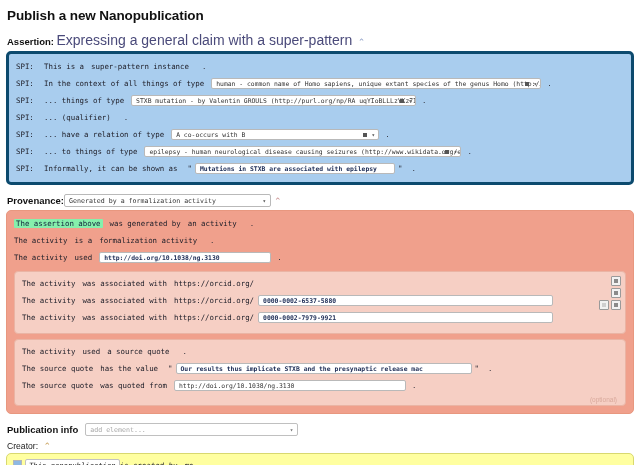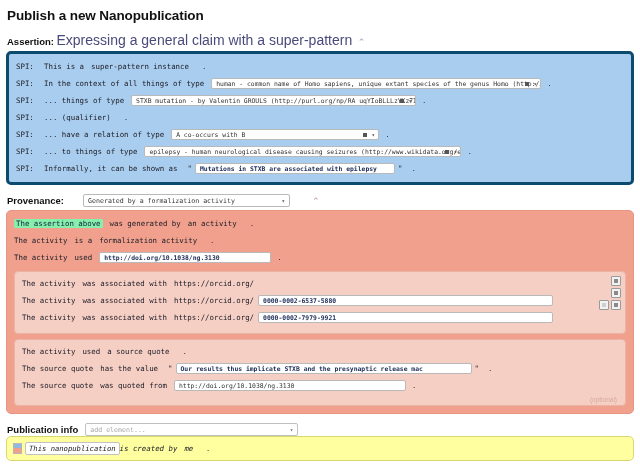--- a/index.html
+++ b/index.html
@@ -77,21 +77,21 @@
     padding:0 3px;height:11px;line-height:11px;display:inline-block;
     font-family:"DejaVu Sans Mono", monospace;font-size:7.2px;color:#222;
   }
   .swatch{
     display:inline-block;width:7px;height:9px;vertical-align:-1px;margin-right:3px;
     background:linear-gradient(to bottom,#8fb8e2 0 50%,#f0a08c 50% 100%);
     border:1px solid #b6b6b6;
   }
 
   
-  .prov-head{display:flex;align-items:center;margin:9px 0 3px 1px;gap:19px;}
+  .prov-head{display:flex;align-items:center;margin:9px 0 3px 1px;gap:0;}
   .prov-select{
     width:207px;height:13px;line-height:13px;
     background:#fff;border:1px solid #b9b9b9;border-radius:2px;
     font-family:"DejaVu Sans Mono", monospace;font-size:6.6px;color:#333;
     padding:0 14px 0 4px;box-sizing:border-box;position:relative;
     overflow:hidden;white-space:nowrap;
   }
   .prov-select .cv{position:absolute;right:4px;top:3px;font-size:6px;color:#555;line-height:6px;}
 
   .subpanel{
@@ -314,20 +314,24 @@
   </div>
 
   <div class="pub-head">
     <span class="sec-label">Publication info</span>
     <span class="addelem">
       <span>add element...</span>
       <span class="cv">▾</span>
     </span>
   </div>
 
+  <div class="minorlabel">
+    <span>Creator:</span>
+    <span class="caret" style="color:#c8a05a">⌃</span>
+  </div>
 
   <div class="panel panel-yellow">
     <div class="yellow-row">
       <span class="swatch"></span>
       <span class="chip-white">This nanopublication</span>
       <span class="tok" style="">is created by</span>
       <span class="tok">me</span>
       <span class="dot">.</span>
     </div>
   </div>

